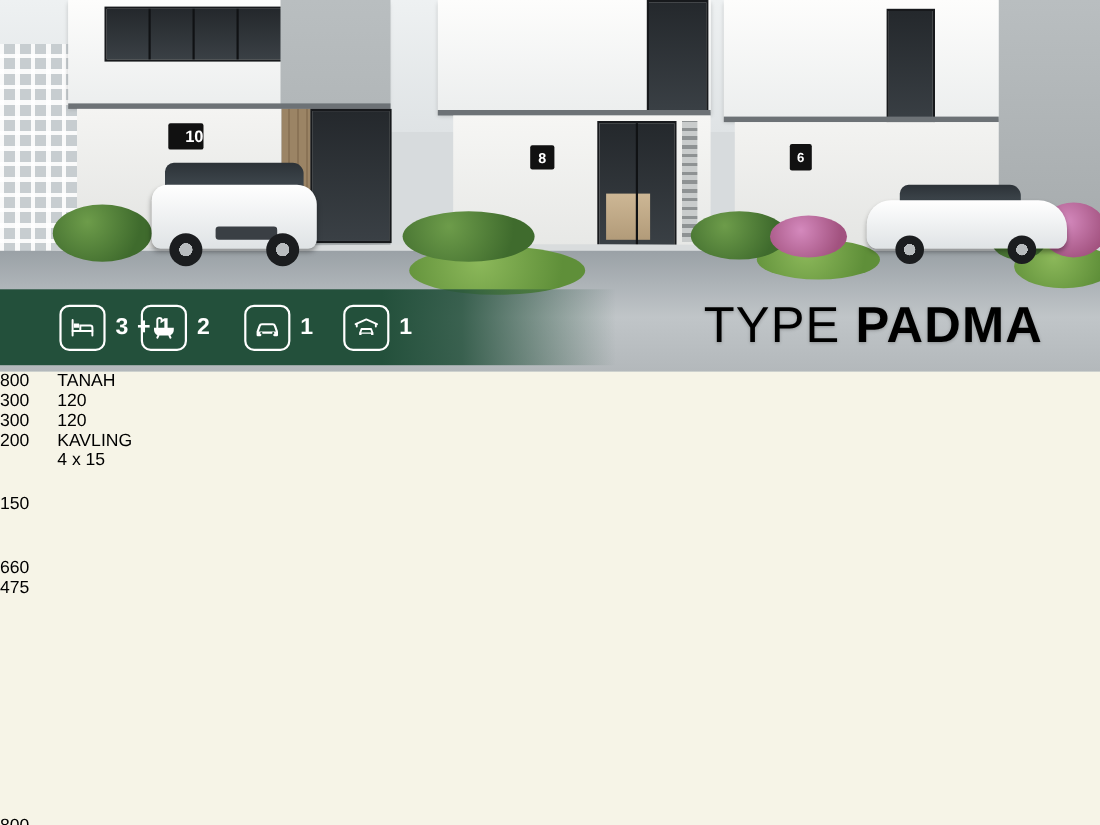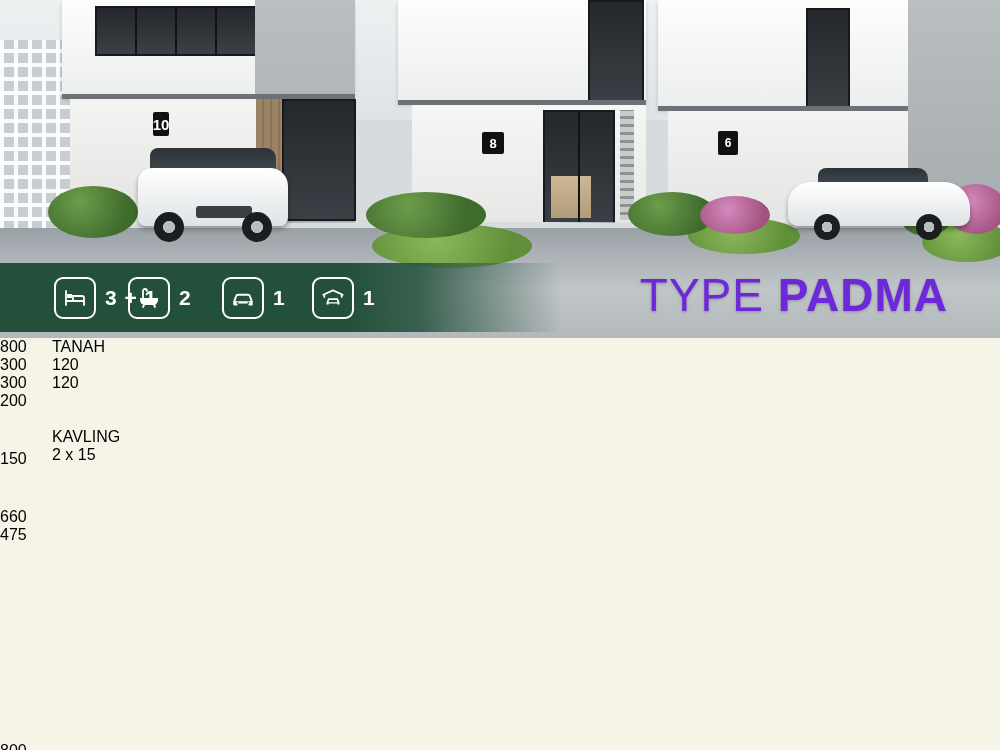--- a/index.html
+++ b/index.html
@@ -33,21 +33,21 @@
   .car .glass{position:absolute;background:linear-gradient(#2c3237,#4a545b);border-radius:8px 10px 2px 2px;}
   .car .wheel{position:absolute;background:radial-gradient(circle,#b9bdbf 0 28%,#1b1d1f 29%);border-radius:50%;}
   .car .grille{position:absolute;background:#3a3f44;border-radius:3px;}
 
   
   .banner{position:absolute;left:0;top:263px;width:560px;height:69px;
           background:linear-gradient(90deg,#23503b 0%,#23503b 62%,rgba(35,80,59,.85) 75%,rgba(35,80,59,0) 100%);}
   .spec{position:absolute;top:14px;display:flex;align-items:center;gap:9px;}
   .spec .box{width:38px;height:38px;border:2px solid #fff;border-radius:9px;display:flex;align-items:center;justify-content:center;}
   .spec .val{color:#fff;font-size:21px;font-weight:bold;letter-spacing:1px;}
-  .type-title{position:absolute;top:268px;right:52px;color:#6d28d9;font-size:46px;letter-spacing:1px;
+  .type-title{position:absolute;top:268px;right:52px;color:#000000;font-size:46px;letter-spacing:1px;
               text-shadow:0 1px 3px rgba(0,0,0,.25);}
   .type-title .light{font-weight:400;}
   .type-title .bold{font-weight:800;}
 
   
   .bottom{position:absolute;left:0;top:338px;width:1000px;height:412px;background:#f6f4e7;}
   .info-panel{position:absolute;left:52px;top:0;width:256px;height:532px;
               background:linear-gradient(165deg,#1e4e3a 0%,#143c2b 60%,#0f business;}
   .info-panel{background:linear-gradient(165deg,#1e4e3a 0%,#143c2b 70%,#0e3324 100%);}
   .info-group{position:absolute;left:0;width:100%;text-align:center;color:#f3f0e2;}
@@ -88,21 +88,21 @@
     <div class="win-dark" style="left:95px;top:6px;width:160px;height:46px;">
       <div class="mull" style="left:38px;"></div>
         <div class="mull" style="left:78px;"></div>
         <div class="mull" style="left:118px;"></div>
     </div>
     <div class="graywall" style="left:255px;top:0;width:100px;height:228px;"></div>
     <div class="roofline" style="left:62px;top:94px;width:293px;height:5px;"></div>
     <div style="position:absolute;left:70px;top:99px;width:186px;height:130px;background:linear-gradient(#f4f4f2,#e2e3e1);"></div>
     <div class="win-dark" style="left:282px;top:99px;width:70px;height:118px;"></div>
     <div class="woodwall" style="left:256px;top:99px;width:26px;height:118px;"></div>
-    <div class="plate" style="left:153px;top:112px;width:16px;height:24px;font-size:15px;">
+    <div class="plate" style="left:153px;top:112px;width:32px;height:24px;font-size:15px;justify-content:flex-end;">
       <span>10</span>
     </div>
 
     <div class="house-upper" style="left:398px;top:0;width:248px;height:102px;"></div>
     <div class="win-dark" style="left:588px;top:0;width:52px;height:100px;"></div>
     <div class="roofline" style="left:398px;top:100px;width:248px;height:5px;"></div>
     <div style="position:absolute;left:412px;top:105px;width:234px;height:128px;background:linear-gradient(#f6f6f4,#e6e7e5);"></div>
     <div class="win-dark" style="left:543px;top:110px;width:68px;height:112px;">
       <div class="warm" style="left:6px;bottom:6px;width:40px;height:42px;"></div>
       <div class="mull" style="left:33px;"></div>
@@ -202,23 +202,23 @@
   <div class="bottom">
 
     <div class="info-panel">
       <div class="info-group" style="top:48px;">
         <div class="info-label">TANAH</div>
         <div class="info-value">120</div>
       </div>
       <div class="info-group" style="top:172px;">
         <div class="info-value">120</div>
       </div>
-      <div class="info-group" style="top:296px;margin-top:36px;">
+      <div class="info-group" style="top:296px;">
         <div class="info-label">KAVLING</div>
-        <div class="info-value">2 x 15</div>
+        <div class="info-value">4 x 15</div>
       </div>
     </div>
 
     <div class="plan dims" style="left:388px;width:266px;height:404px;">
 
       <div class="hchain" style="left:45px;top:6px;width:207px;">
         <div class="hseg" style="flex:1;"><span>800</span></div>
       </div>
 
       <div class="hchain" style="left:45px;top:24px;width:207px;">

